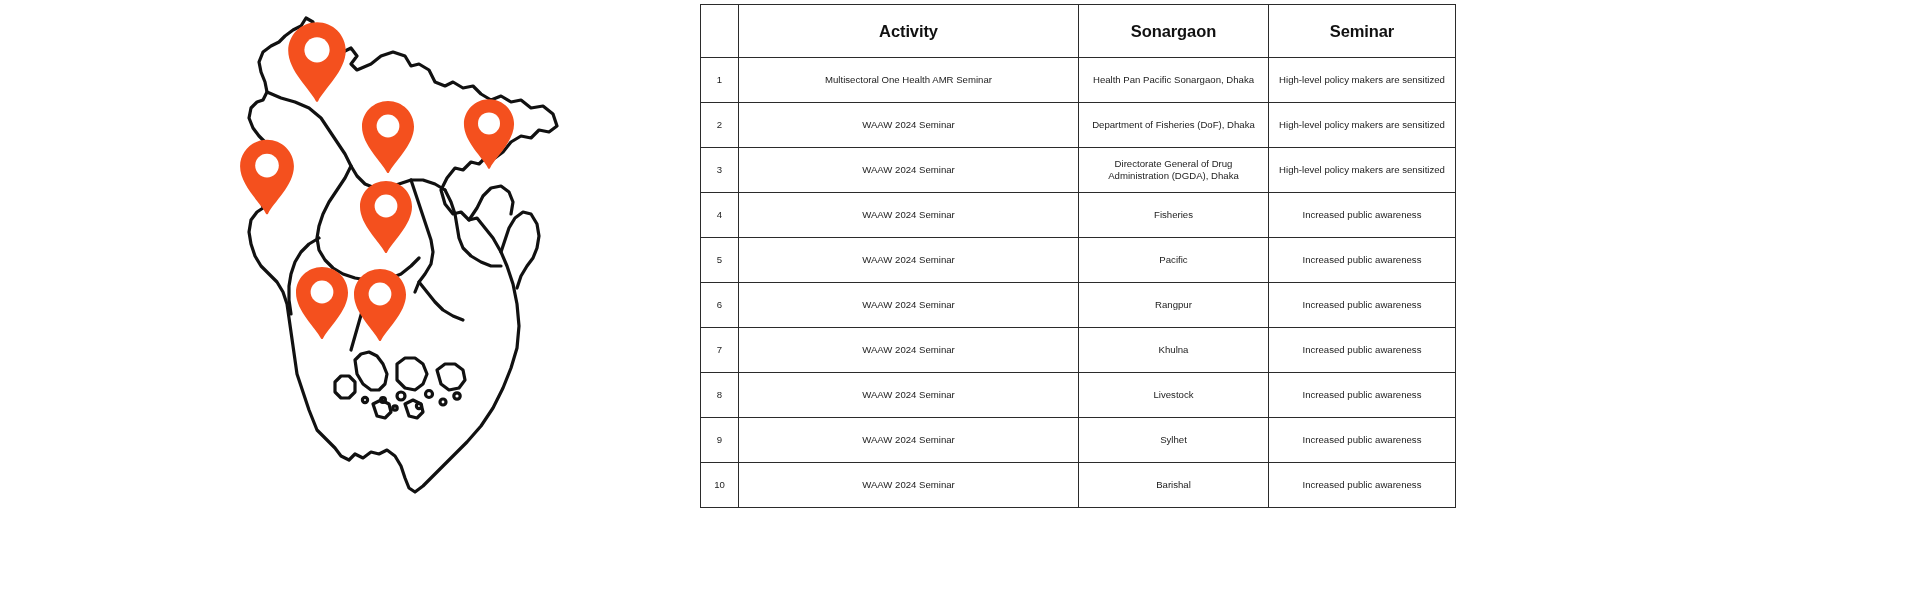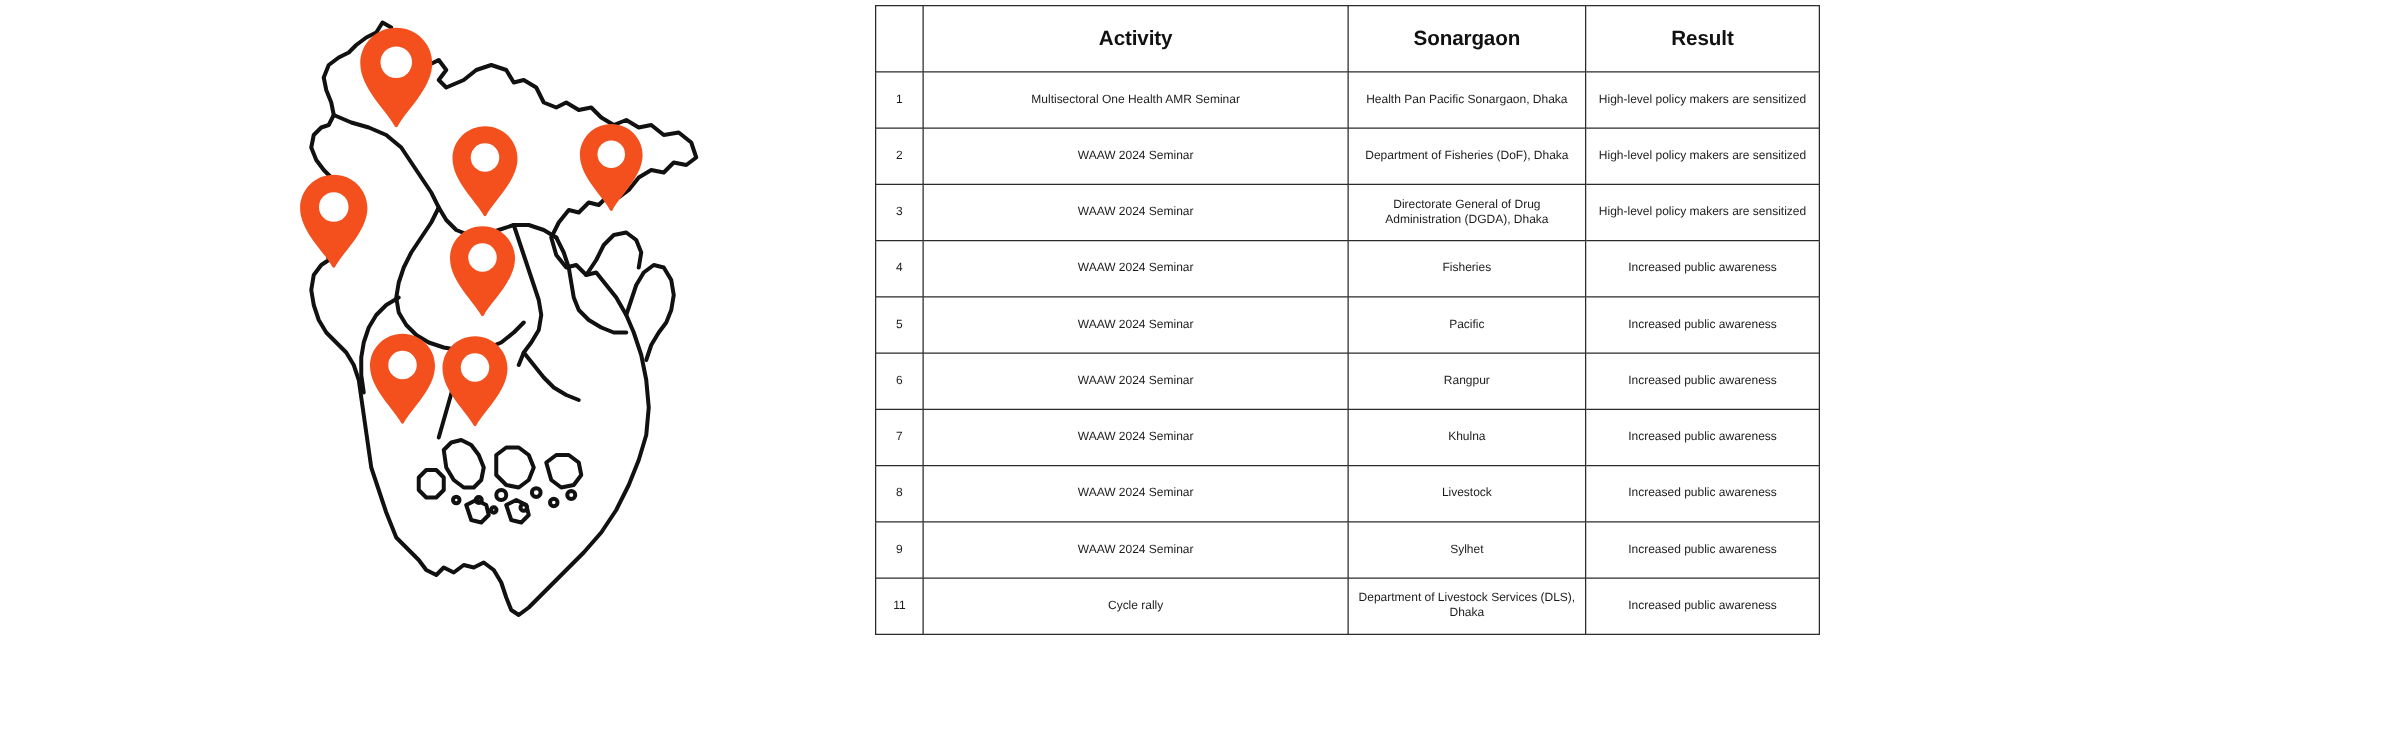--- a/index.html
+++ b/index.html
@@ -237,21 +237,21 @@
           <col class="c-index">
             <col class="c-act">
             <col class="c-loc">
             <col class="c-res">
         </colgroup>
         <thead>
           <tr>
             <th class="th-blank"></th>
             <th>Activity</th>
             <th>Sonargaon</th>
-            <th>Result</th>
+            <th>Seminar</th>
           </tr>
         </thead>
         <tbody>
 
         <tr>
               <td class="idx-cell">1</td>
               <td>Multisectoral One Health AMR Seminar</td>
               <td>Health Pan Pacific Sonargaon, Dhaka</td>
               <td>High-level policy makers are sensitized</td>
             </tr>
@@ -297,23 +297,23 @@
               <td>Livestock</td>
               <td>Increased public awareness</td>
             </tr>
             <tr>
               <td class="idx-cell">9</td>
               <td>WAAW 2024 Seminar</td>
               <td>Sylhet</td>
               <td>Increased public awareness</td>
             </tr>
             <tr>
-              <td class="idx-cell">11</td>
-              <td>Cycle rally</td>
-              <td>Department of Livestock Services (DLS), Dhaka</td>
+              <td class="idx-cell">10</td>
+              <td>WAAW 2024 Seminar</td>
+              <td>Barishal</td>
               <td>Increased public awareness</td>
             </tr>
           </tbody>
       </table>
     </div>
   </div>
 
 </div>
 
 </body></html>

